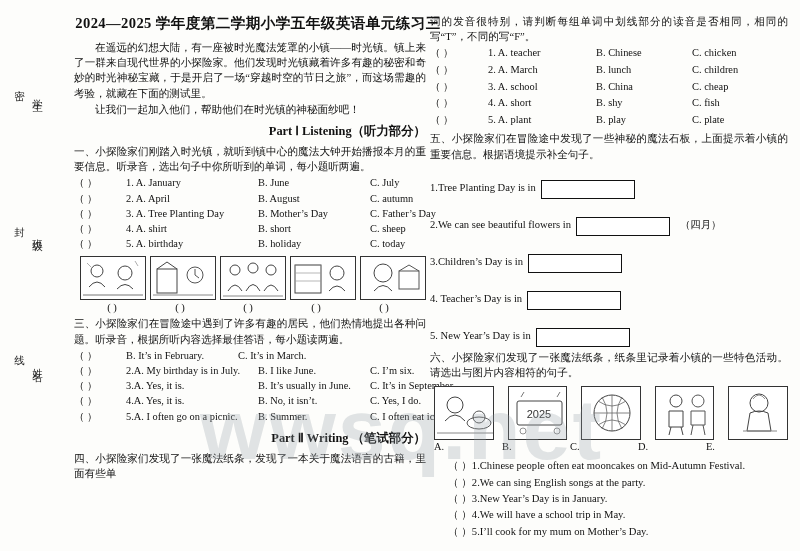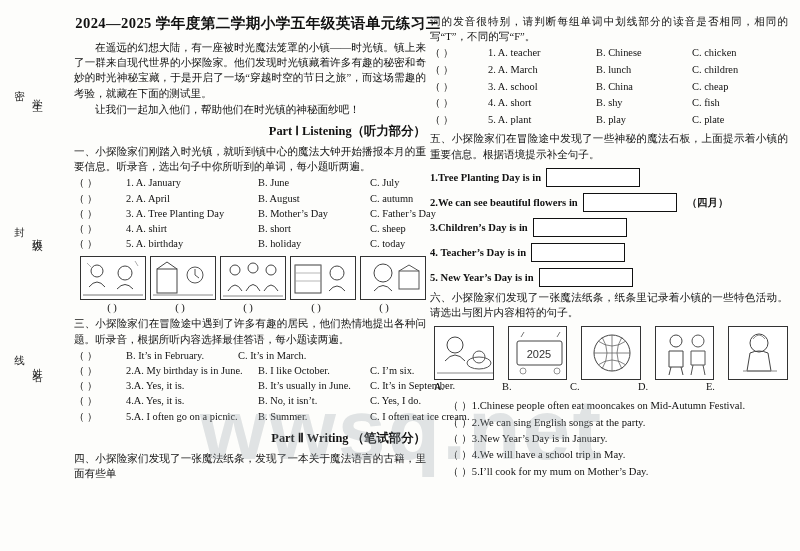--- a/index.html
+++ b/index.html
@@ -115,24 +115,23 @@
     line-height:16.6px;
   }
   .rc-lead{width:58px;flex:0 0 58px;}
   .rc-a{width:108px;flex:0 0 108px;}
   .rc-b{width:96px;flex:0 0 96px;}
   .rc-c{width:90px;flex:0 0 90px;}
 
   .fill-row{
     font-size:10.6px;
     line-height:15px;
-    margin-top:6px;
-    display:flex;
-    align-items:center;
-    font-weight:bold;
+    margin-top:18px;
+    display:flex;
+    align-items:flex-start;
   }
   .fill-label{white-space:nowrap;}
   .fill-box{
     display:inline-block;
     width:92px;height:17px;
     border:1px solid #111;
     margin-left:5px;
     background:#fff;
   }
   .fill-after{margin-left:10px;font-size:10.4px;}
@@ -308,22 +307,22 @@
     <p class="qhead">三、小探险家们在冒险途中遇到了许多有趣的居民，他们热情地提出各种问题。听录音，根据所听内容选择最佳答语，每小题读两遍。</p>
 
     <div>
       <div class="opts">
         <span class="lead">（    ）</span>
         <span class="o opt-b">B. It’s in February.</span>
         <span class="o opt-c">C. It’s in March.</span>
       </div>
       <div class="opts">
         <span class="lead">（    ）</span>
-        <span class="o opt-a">2.A. My birthday is in June.</span>
-        <span class="o opt-b">B. I like October.</span>
+        <span class="o opt-a">2.A. My birthday is in July.</span>
+        <span class="o opt-b">B. I like June.</span>
         <span class="o opt-c">C. I’m six.</span>
       </div>
       <div class="opts">
         <span class="lead">（    ）</span>
         <span class="o opt-a">3.A. Yes, it is.</span>
         <span class="o opt-b">B. It’s usually in June.</span>
         <span class="o opt-c">C. It’s in September.</span>
       </div>
       <div class="opts">
         <span class="lead">（    ）</span>

